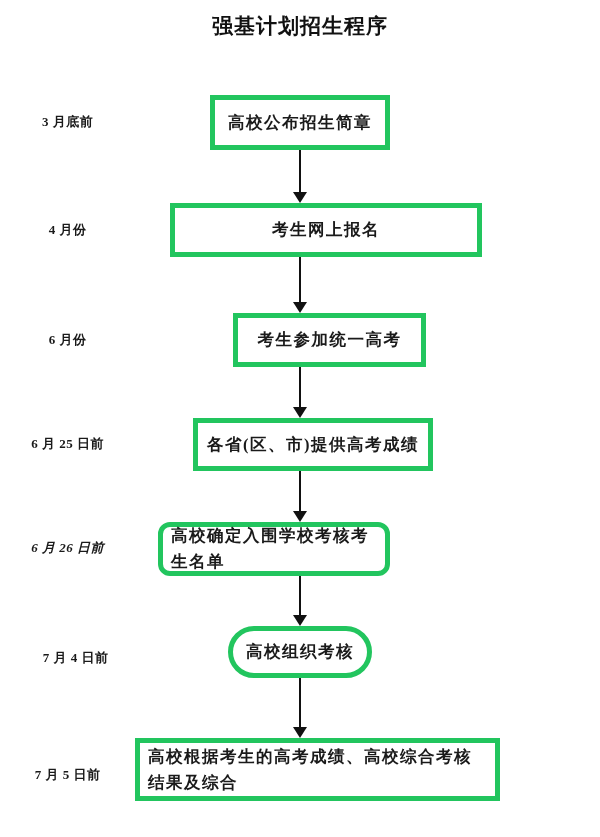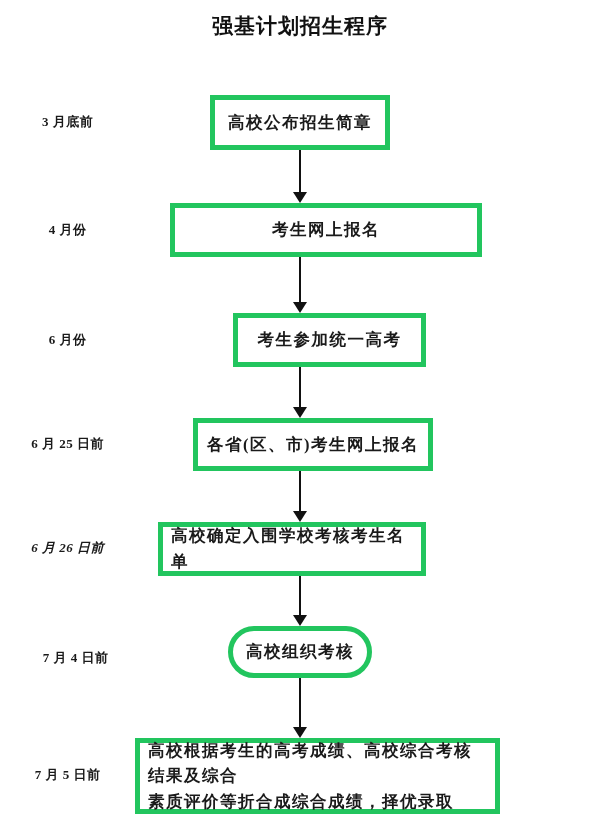--- a/index.html
+++ b/index.html
@@ -126,31 +126,31 @@
     </div>
   </div>
   <div class="connector" style="left:293px; top:367px; height:51px;">
     <div class="shaft" style="height:42px;"></div>
     <div class="head" style="top:40px;"></div>
   </div>
 
   <div class="row" style="top:418px;">
     <div class="date-label" style="top:17px;">6 月 25 日前</div>
     <div class="node-box" style="left:193px; top:0; width:240px; height:53px;">
-      <span class="node-text">各省(区、市)考生网上报名</span>
+      <span class="node-text">各省(区、市)提供高考成绩</span>
     </div>
   </div>
   <div class="connector" style="left:293px; top:471px; height:51px;">
     <div class="shaft" style="height:42px;"></div>
     <div class="head" style="top:40px;"></div>
   </div>
 
   <div class="row" style="top:522px;">
     <div class="date-label" style="top:17px;font-style:italic;">6 月 26 日前</div>
-    <div class="node-box" style="left:158px; top:0; width:268px; height:54px;">
+    <div class="node-box" style="left:158px; top:0; width:232px; height:54px;border-radius:12px;">
       <span class="node-text">高校确定入围学校考核考生名单</span>
     </div>
   </div>
   <div class="connector" style="left:293px; top:576px; height:50px;">
     <div class="shaft" style="height:41px;"></div>
     <div class="head" style="top:39px;"></div>
   </div>
 
   <div class="row" style="top:626px;">
     <div class="date-label" style="top:23px;padding-left:8px;">7 月 4 日前</div>
@@ -158,21 +158,20 @@
       <span class="node-text">高校组织考核</span>
     </div>
   </div>
   <div class="connector" style="left:293px; top:678px; height:60px;">
     <div class="shaft" style="height:51px;"></div>
     <div class="head" style="top:49px;"></div>
   </div>
 
   <div class="row" style="top:738px;">
     <div class="date-label" style="top:28px;">7 月 5 日前</div>
-    <div class="node-box" style="left:135px; top:0; width:365px; height:76px;">
+    <div class="node-box" style="left:135px; top:0; width:365px; height:63px;">
       <span class="node-text">
         <span class="line1">高校根据考生的高考成绩、高校综合考核结果及综合</span>
-        <span class="line2">素质评价等折合成综合成绩，择优录取</span>
       </span>
     </div>
   </div>
 
 </div>
 
 </body></html>

